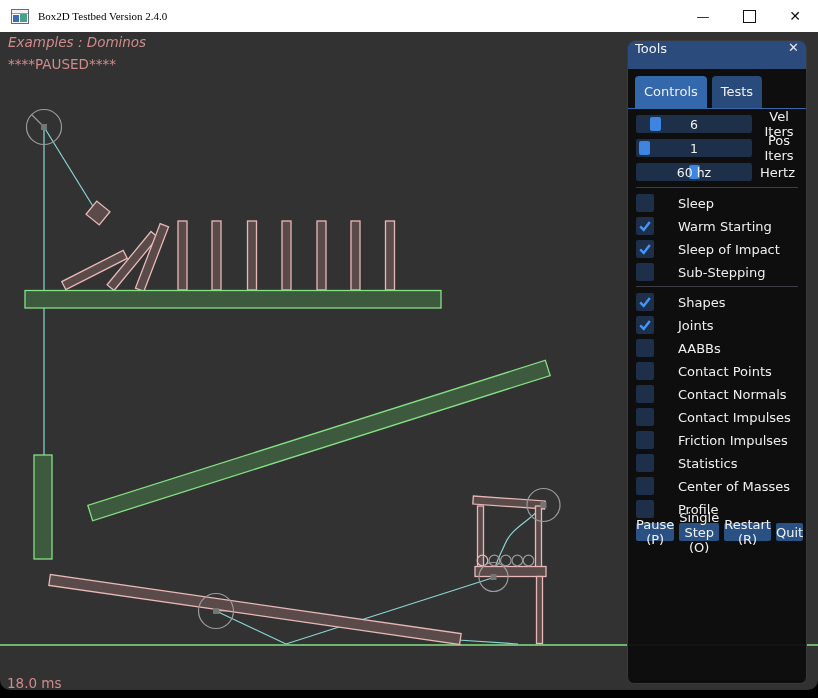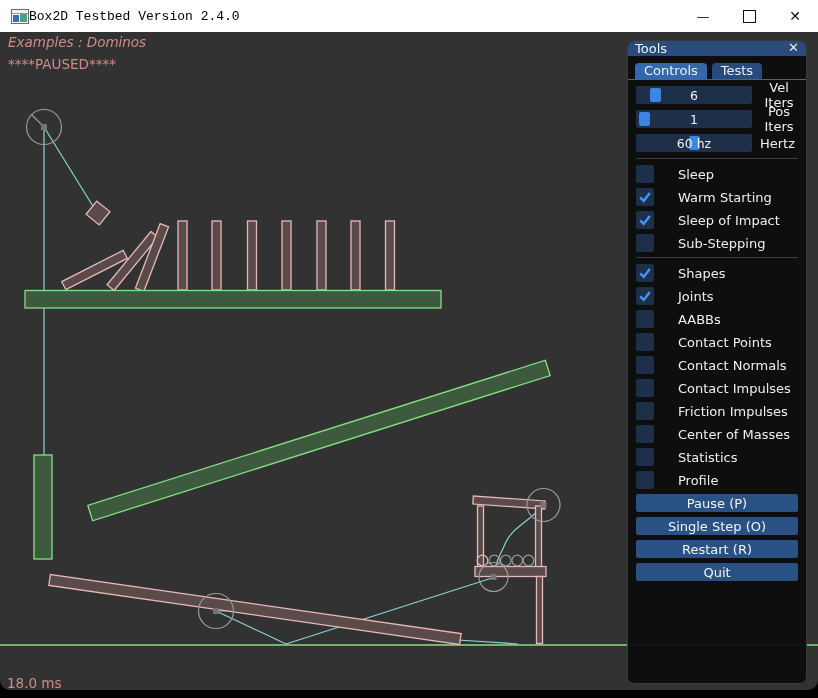--- a/index.html
+++ b/index.html
@@ -11,21 +11,21 @@
   }
   
   .titlebar{
     position:absolute;left:0;top:0;width:818px;height:32px;background:#ffffff;
     display:flex;align-items:center;z-index:30;
   }
   .app-icon{width:16px;height:13px;margin-left:11px;border:1px solid #6b6b6b;position:relative;background:#fff;}
   .app-icon .bar{position:absolute;left:0;top:0;right:0;height:3px;background:#f2f2f2;border-bottom:1px solid #9a9a9a;}
   .app-icon .blue{position:absolute;left:1px;top:5px;width:6px;height:7px;background:#3c6eb4;}
   .app-icon .teal{position:absolute;left:8px;top:4px;width:7px;height:8px;background:#49a08d;}
-  .titlebar .title{margin-left:0;font-size:13px;color:#000;font-family:Liberation Mono, monospace;}
+  .titlebar .title{margin-left:9px;font-size:11px;color:#000;font-family:Liberation Serif, serif;}
   .win-controls{margin-left:auto;display:flex;height:100%;}
   .win-btn{width:46px;height:100%;display:flex;align-items:center;justify-content:center;color:#111;font-size:13px;}
   .glyph-min{font-weight:400;letter-spacing:0;}
   .glyph-max{width:11px;height:11px;border:1px solid #111;display:block;}
   .glyph-close{font-size:14px;}
   
   .canvas{
     position:absolute;left:0;top:32px;width:818px;height:658px;
     background:var(--canvas-bg);border-radius:0 0 10px 10px;overflow:hidden;z-index:1;
   }
@@ -42,41 +42,41 @@
   .jline{stroke:var(--joint-cyan);fill:none;stroke-width:1.2;}
   .anchor{fill:var(--anchor-gray);}
   .groundl{stroke:var(--ground-green);stroke-width:1.5;}
   
   .panel{
     position:absolute;left:627px;top:40px;width:180px;height:644px;
     background:rgba(12,12,13,0.94);border:1px solid #3a3a3a;border-radius:7px;
     box-sizing:border-box;z-index:20;color:#efefef;font-size:13px;
   }
   .panel-header{
-    height:15px;background:var(--header);border-radius:6px 6px 0 0;
+    height:28px;background:var(--header);border-radius:6px 6px 0 0;
     display:flex;align-items:flex-start;padding:0 7px;
   }
   .panel-header .ptitle{flex:1;font-size:13px;color:#f2f2f2;}
   .panel-close{color:#e8e8e8;font-size:13px;line-height:1;cursor:default;}
   .tabbar{display:flex;gap:5px;padding:7px 7px 0 7px;border-bottom:1px solid var(--tab-active);}
-  .tab{padding:1px 9px 2px 9px;height:16px;box-sizing:border-box;border-radius:4px 4px 0 0;
+  .tab{padding:1px 9px 2px 9px;height:32px;box-sizing:border-box;border-radius:4px 4px 0 0;
        background:var(--tab-inactive);font-size:13px;line-height:13px;display:flex;align-items:center;}
   .tab.active{background:var(--tab-active);}
   .panel-content{padding:6px 8px 8px 8px;}
   .slider-row{display:flex;align-items:center;height:18px;margin-bottom:6px;}
   .slider-track{position:relative;width:116px;height:18px;background:var(--frame-bg);border-radius:2px;flex:none;}
   .slider-grab{position:absolute;top:2px;width:11px;height:14px;background:var(--slider-grab);border-radius:2px;}
   .slider-value{position:absolute;left:0;right:0;top:0;bottom:0;display:flex;align-items:center;justify-content:center;font-size:12.5px;color:#f2f2f2;}
   .slider-label{margin-left:8px;font-size:13px;text-align:center;}
   .sep{height:1px;background:#3d3d45;margin:4px 0 6px 0;}
   .cb-row{display:flex;align-items:center;height:18px;margin-bottom:5px;gap:16px;}
   .cb-box{position:relative;width:18px;height:18px;background:var(--frame-bg);border-radius:2px;flex:none;}
   .cb-box svg{position:absolute;left:2px;top:2px;}
   .cb-label{margin-left:8px;font-size:13px;}
-  .btn-col{margin-top:4px;display:flex;flex-direction:column;gap:5px;}
+  .btn-col{margin-top:4px;display:flex;flex-direction:row;gap:5px;}
   .panel-btn{
     height:18px;background:var(--button);border:none;border-radius:2px;color:#f2f2f2;
     font-size:13px;font-family:inherit;display:flex;align-items:center;justify-content:center;padding:0;
   }
 </style>
 </head>
 <body>
 
 <div class="titlebar">
   <div class="app-icon">
@@ -252,25 +252,25 @@
         <div class="cb-row">
           <div class="cb-box"></div>
           <span class="cb-label">Contact Impulses</span>
         </div>
         <div class="cb-row">
           <div class="cb-box"></div>
           <span class="cb-label">Friction Impulses</span>
         </div>
         <div class="cb-row">
           <div class="cb-box"></div>
+          <span class="cb-label">Statistics</span>
+        </div>
+        <div class="cb-row">
+          <div class="cb-box"></div>
           <span class="cb-label">Center of Masses</span>
-        </div>
-        <div class="cb-row">
-          <div class="cb-box"></div>
-          <span class="cb-label">Statistics</span>
         </div>
         <div class="cb-row">
           <div class="cb-box"></div>
           <span class="cb-label">Profile</span>
         </div>
       </div>
     <div class="btn-col" id="buttons">
         <button class="panel-btn">Pause (P)</button>
         <button class="panel-btn">Single Step (O)</button>
         <button class="panel-btn">Restart (R)</button>

